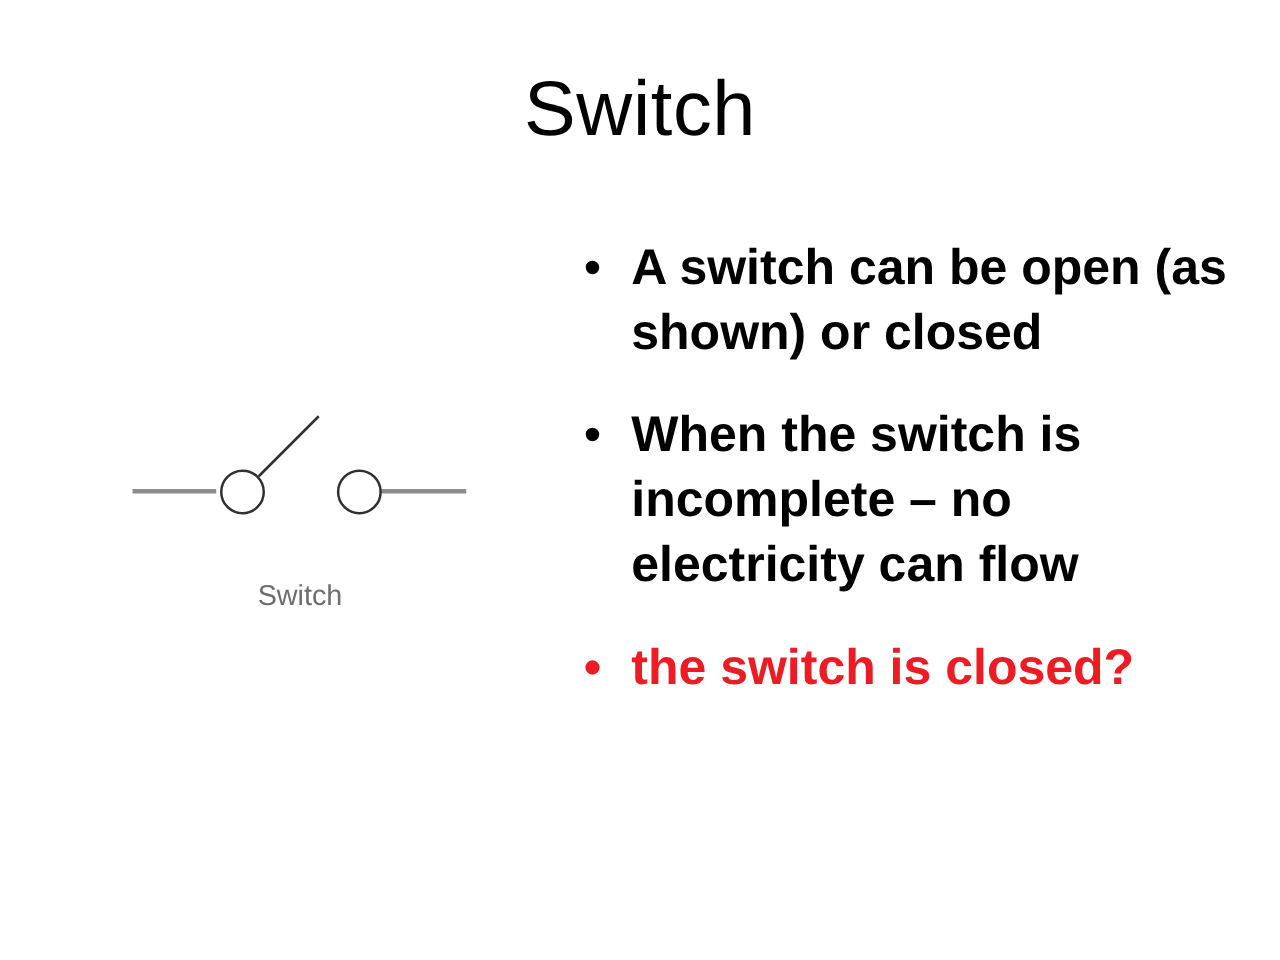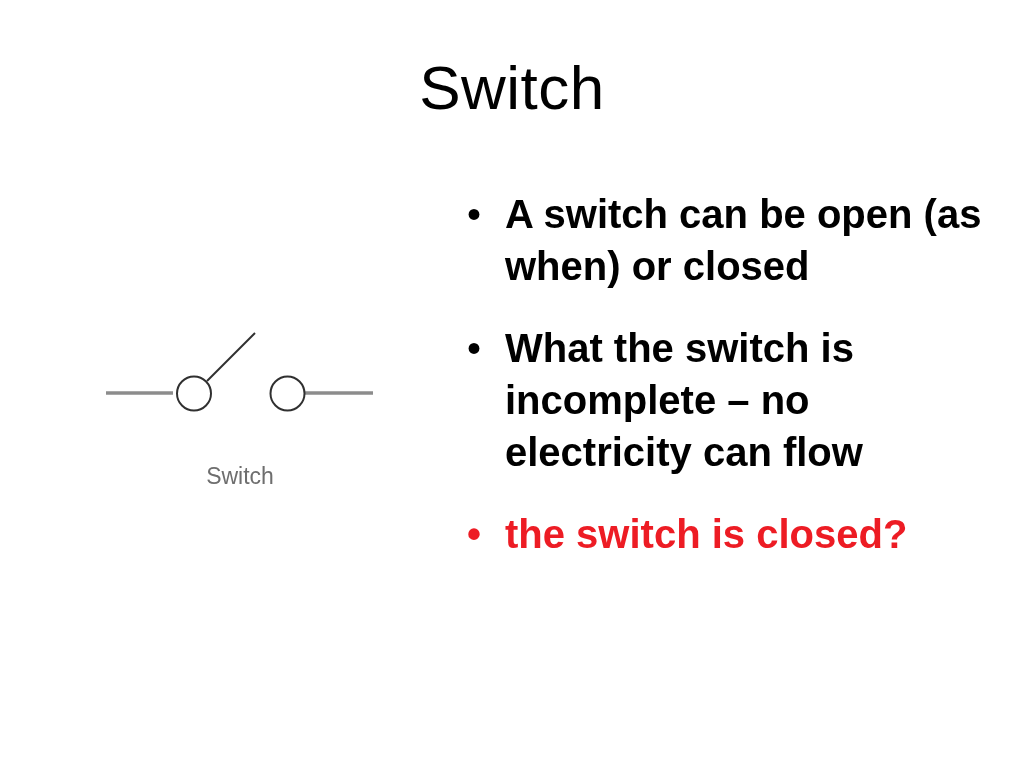--- a/index.html
+++ b/index.html
@@ -82,28 +82,28 @@
     </svg>
     <div class="figure-caption">Switch</div>
   </div>
 
   <div class="bullet-list">
 
     <div class="bullet">
       <span class="marker">•</span>
       <span class="lines">
         <span class="line">A switch can be open (as</span>
-        <span class="line">when) or closed</span>
+        <span class="line">shown) or closed</span>
       </span>
     </div>
 
     <div class="bullet">
       <span class="marker">•</span>
       <span class="lines">
-        <span class="line">What the switch is</span>
+        <span class="line">When the switch is</span>
         <span class="line">incomplete – no</span>
         <span class="line">electricity can flow</span>
       </span>
     </div>
 
     <div class="bullet emphasis" style="color: rgb(237, 28, 36);">
       <span class="marker">•</span>
       <span class="lines">
         <span class="line">the switch is closed?</span>
       </span>

